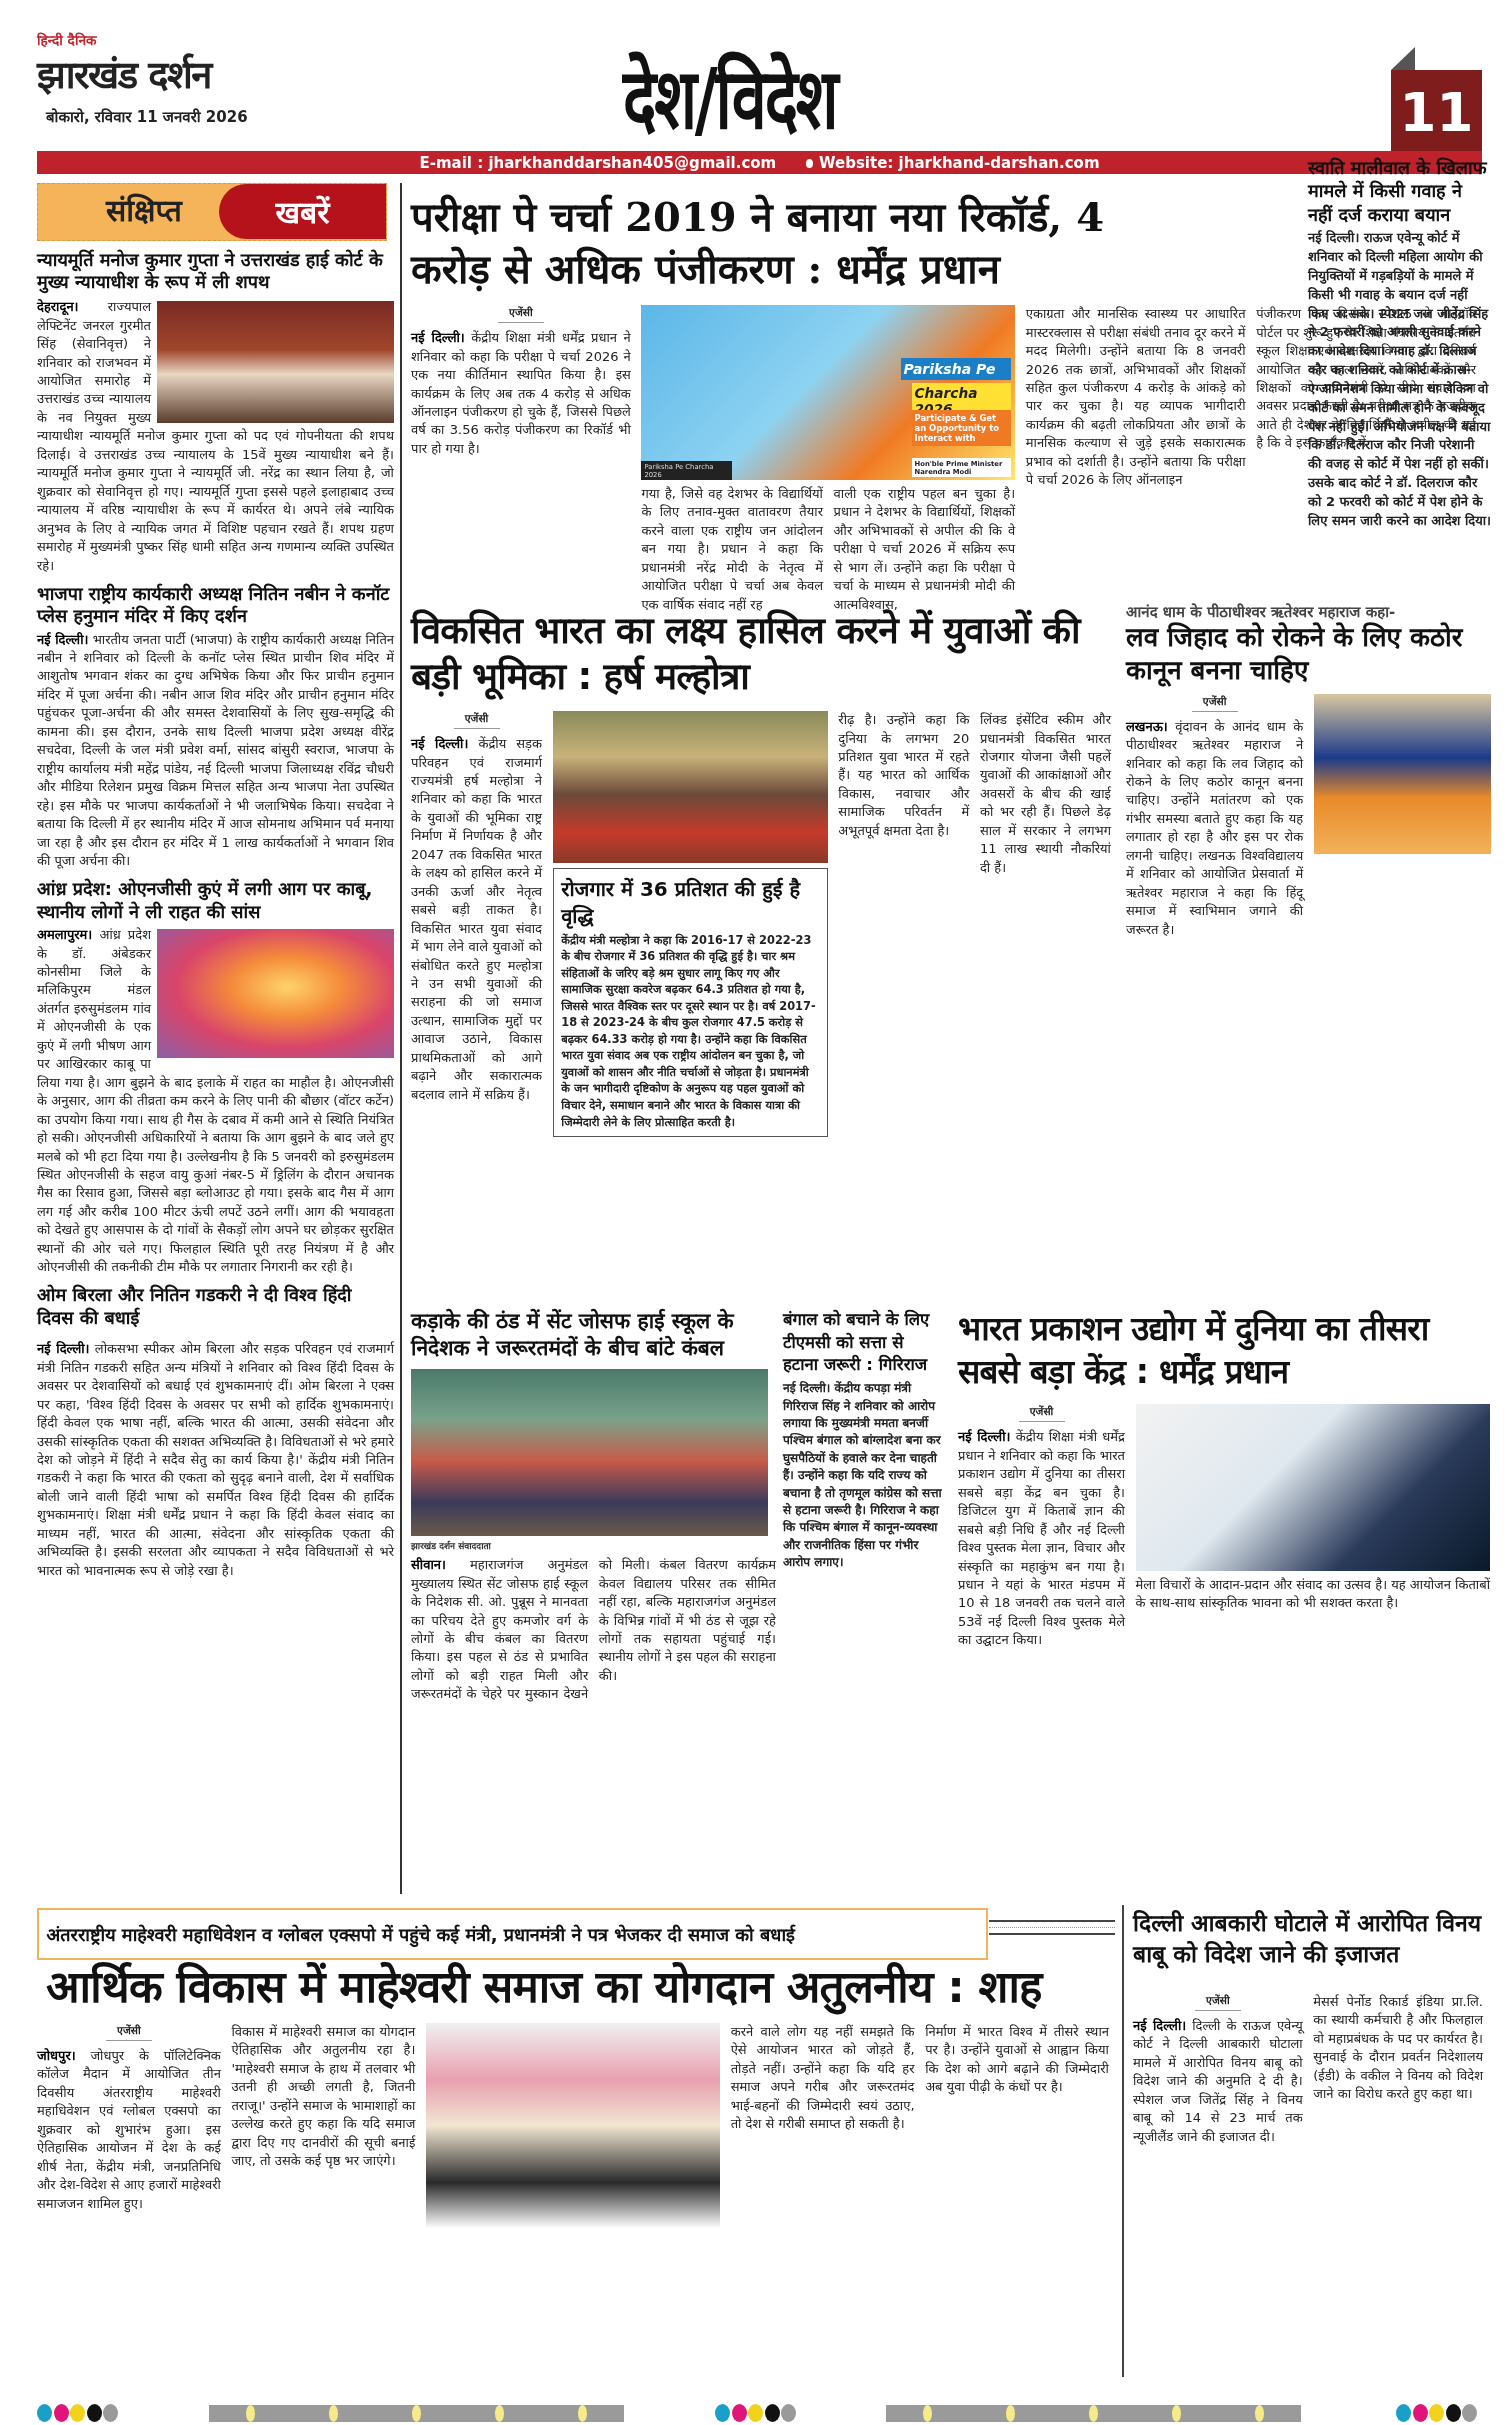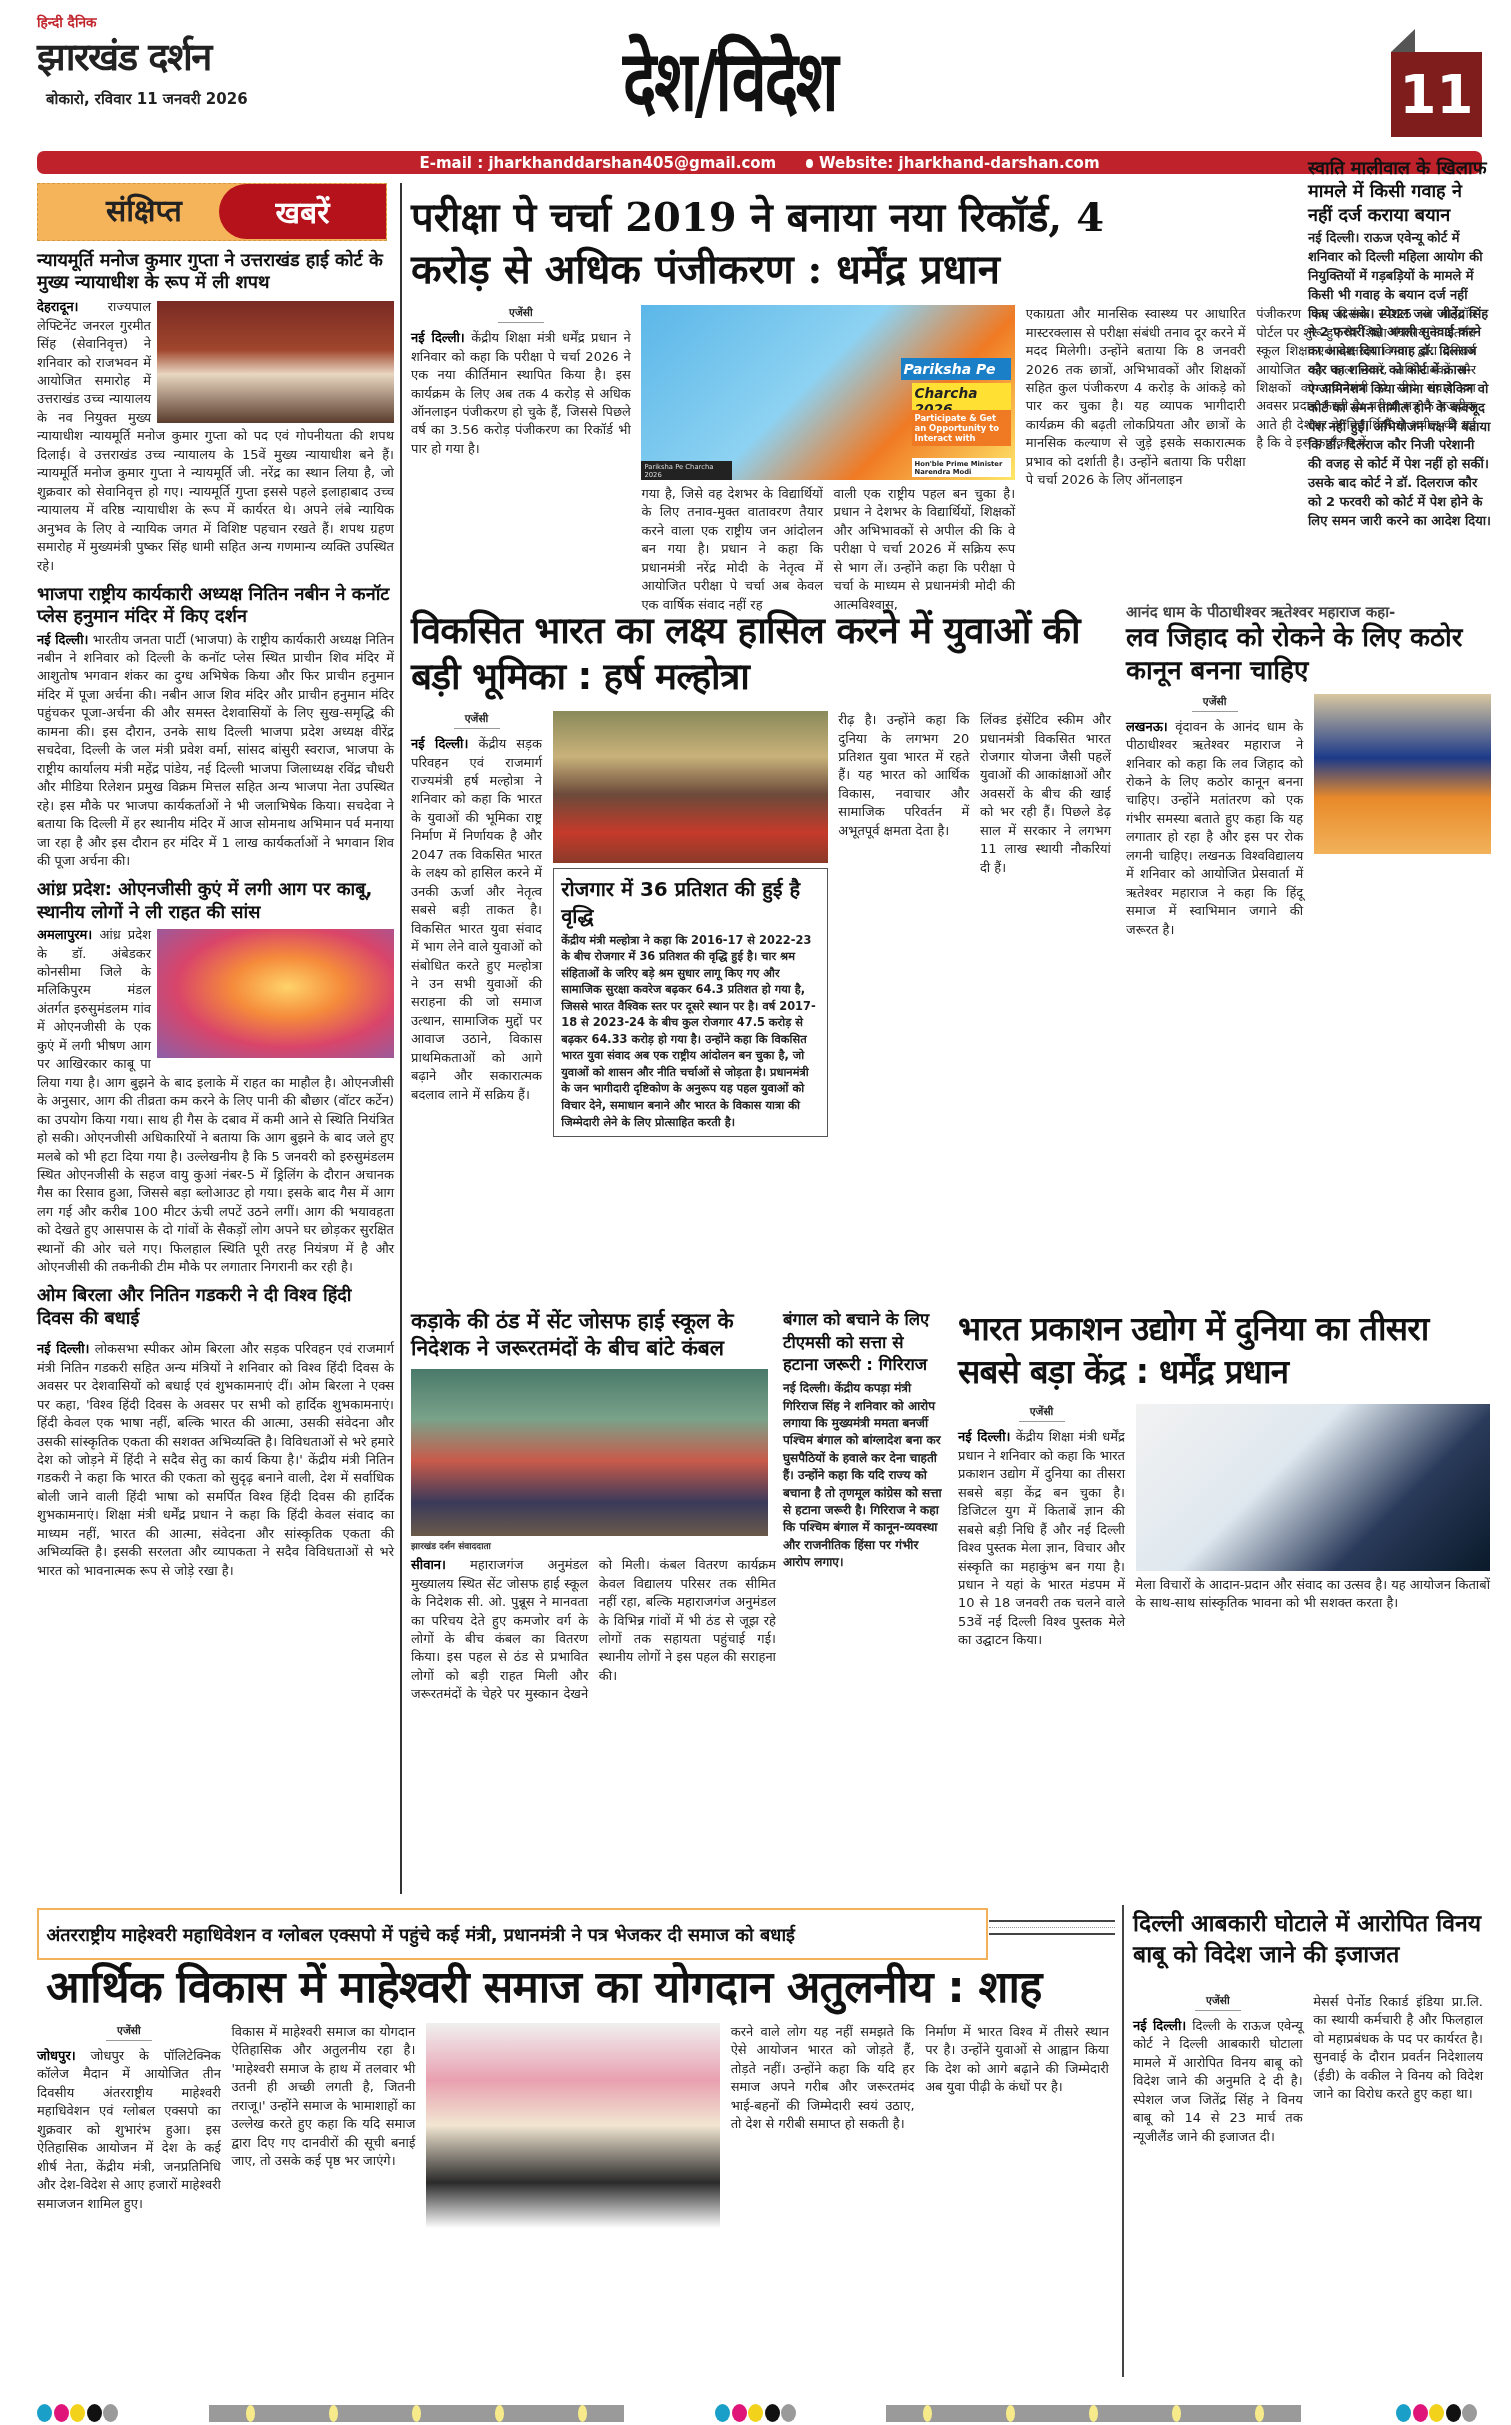--- a/index.html
+++ b/index.html
@@ -1,27 +1,27 @@
 <!DOCTYPE html>
 <html style="font-size:12px"><head>
 <meta charset="utf-8">
 <style>
   * { box-sizing: border-box; margin: 0; padding: 0; }
   html, body { width: 1511px; height: 2426px; background: #ffffff; overflow: hidden; }
   body { font-family: "DejaVu Sans", sans-serif; color: #111; position: relative; }
 
   
-  .masthead { position: absolute; left: 37px; top: 12px; width: 1445px; height: 152px; }
+  .masthead { position: absolute; left: 37px; top: 30px; width: 1445px; height: 152px; }
   .brand-tag { position: absolute; left: 0; top: 0; font-size: 13.7px; color: #c0262d; font-weight: bold; }
   .brand-name { position: absolute; left: 0; top: 16.7px; font-size: 38px; font-weight: bold; color: #222; letter-spacing: -1.5px; font-family: "DejaVu Sans", sans-serif; }
   .brand-date { position: absolute; left: 9px; top: 76px; font-size: 15px; font-weight: bold; color: #222; }
   .section-title { position: absolute; left: 586px; top: 7.6px; font-size: 84px; font-weight: bold; color: #111; letter-spacing: -3px; font-family: "DejaVu Sans", sans-serif; transform: scaleX(0.75); transform-origin: left top; }
   .page-num-box { position: absolute; right: 0; top: 40px; width: 91px; height: 85px; background: #7f1d1d; color: #fff; font-size: 53px; font-weight: bold; display: flex; align-items: center; justify-content: center; }
   .page-num-tab { position: absolute; right: 67px; top: 16.7px; width: 0; height: 0; border-left: 24px solid transparent; border-bottom: 23px solid #555; }
-  .contact-bar { position: absolute; left: 37px; top: 151px; width: 1445px; height: 23px; background: #c0222c; color: #fff; font-size: 15px; font-weight: bold; display: flex; align-items: center; justify-content: center; gap: 30px; border-radius: 7px; }
+  .contact-bar { position: absolute; left: 37px; top: 151px; width: 1445px; height: 23px; background: #c0222c; color: #fff; font-size: 15px; font-weight: bold; display: flex; align-items: center; justify-content: center; gap: 30px; }
   .contact-bar .dot { display: inline-block; width: 6.8px; height: 9px; border-radius: 50%; background: #fff; margin-right: 6px; }
 
   
   .col-left { position: absolute; left: 37px; top: 183px; width: 357px; height: 1711px; }
   .col-divider { position: absolute; left: 400px; top: 183px; width: 2.3px; height: 1711px; background: #333; }
 
   .brief-banner { position: relative; width: 350px; height: 58px; background: #f6b45a; border: 1.5px dashed #d39a45; overflow: hidden; }
   .brief-banner .b1 { position: absolute; left: 68px; top: 4.6px; font-size: 30px; font-weight: bold; color: #222; }
   .brief-banner .b2 { position: absolute; right: 0; top: 0; width: 167px; height: 55px; background: #b5121b; border-radius: 46px 0 0 46px; color: #fff; font-size: 30px; font-weight: bold; display: flex; align-items: center; justify-content: center; }
 

